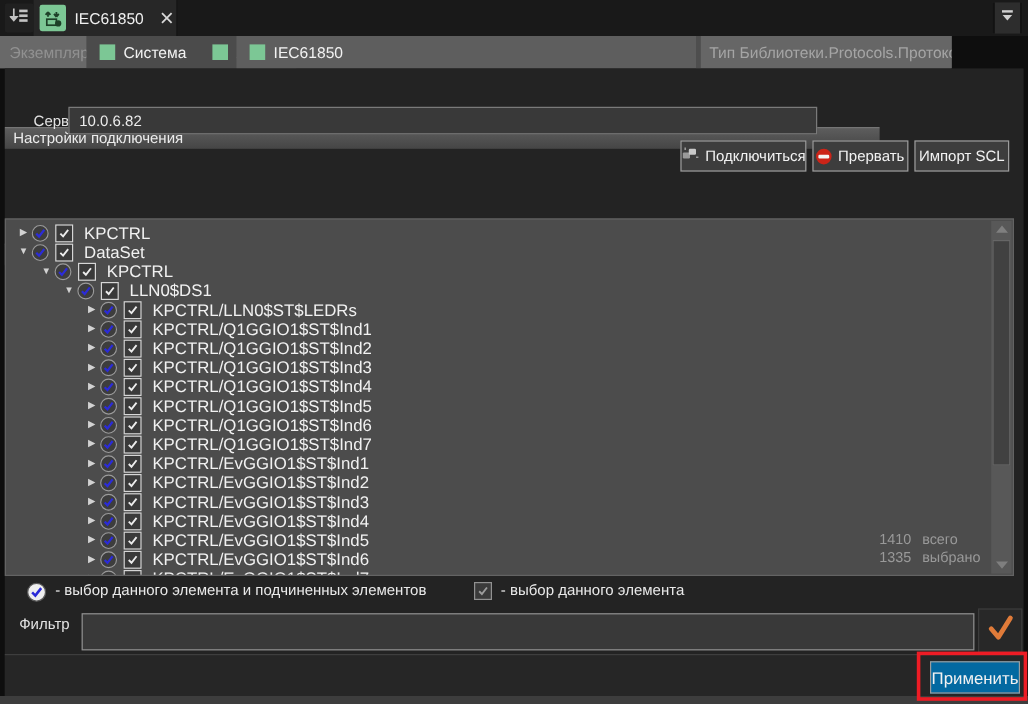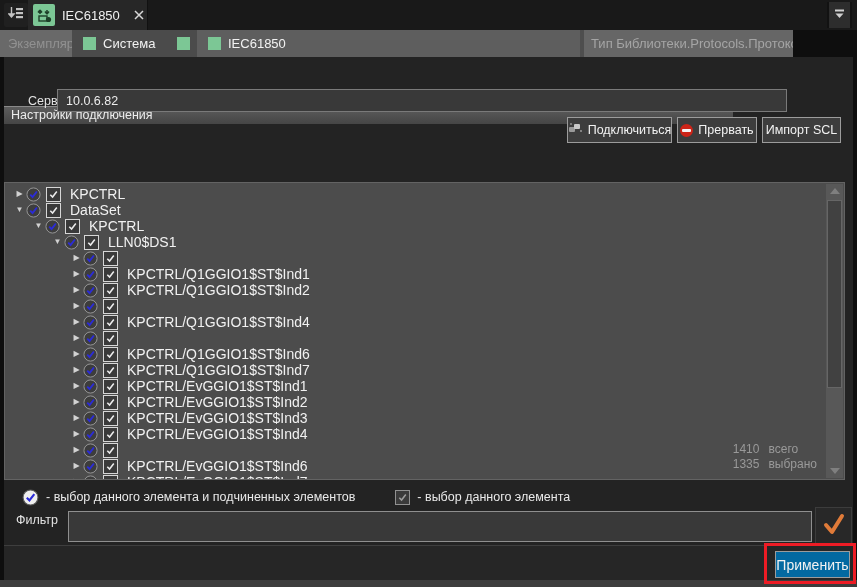--- a/index.html
+++ b/index.html
@@ -23,21 +23,21 @@
   .bc-seg2{position:absolute;left:197px;top:0;width:383px;height:27px;background:#5e5e5e;display:flex;align-items:center;}
   .bc-item{display:flex;align-items:center;gap:7px;padding:0 11px;color:#f2f2f2;font-size:13px;white-space:nowrap;cursor:pointer;}
   .bc-sq{width:13px;height:13px;background:var(--accent-green,#7cc795);flex:0 0 auto;}
   .bc-right{position:absolute;left:580px;right:0;top:0;height:27px;background:#666;border-left:4px solid #4e4e4e;color:#a5a5a5;font-size:13px;line-height:27px;padding-left:7px;white-space:nowrap;overflow:hidden;}
   
   .main{position:absolute;left:4px;top:57px;width:849px;height:523px;background:#232323;}
   .sect-hdr{position:absolute;left:0;width:729px;height:18px;background:linear-gradient(#5d5d5d,#454545);border-top:1px solid #8a8a8a;box-sizing:border-box;color:#ececec;font-size:12.5px;line-height:17px;padding-left:7px;margin-top:44px;}
   .hdr1{top:5px;} .hdr2{top:102px;}
   .fld-label{position:absolute;color:#e3e3e3;font-size:12.5px;}
   .inp{position:absolute;background:#393939;border:1px solid #7a7a7a;box-sizing:border-box;color:#ececec;font-size:12.5px;font-family:"Liberation Sans",sans-serif;padding:0 8px;outline:none;}
-  .server-input{left:53px;top:32px;width:730px;height:23px;}
+  .server-input{left:53px;top:32px;width:624px;height:23px;}
   .btn{position:absolute;top:60px;height:26px;background:#3d3d3d;border:1px solid #9c9c9c;box-sizing:border-box;color:#f2f2f2;font-size:12.5px;display:flex;align-items:center;justify-content:center;gap:5px;cursor:pointer;}
   .btn-connect{left:563px;width:105px;}
   .btn-abort{left:673px;width:80px;}
   .btn-import{left:758px;width:79px;}
   .abort-ic{width:13px;height:13px;border-radius:50%;background:var(--abort-red,#cc2418);position:relative;flex:0 0 auto;}
   .abort-ic::after{content:"";position:absolute;left:2px;right:2px;top:5px;height:3px;background:#f4f4f4;border-radius:1px;}
   
   .tree-panel{position:absolute;left:0;top:125px;width:841px;height:298px;background:#4c4c4c;border:1px solid #636363;box-sizing:border-box;}
   .tree-rows{position:absolute;left:0;top:0;right:17px;bottom:0;overflow:hidden;padding-top:3px;}
   .tree-row{height:16px;display:flex;align-items:center;cursor:default;}
@@ -48,21 +48,21 @@
   .counts{position:absolute;right:27px;bottom:8px;display:grid;grid-template-columns:auto auto;column-gap:9px;row-gap:1px;color:#999;font-size:12px;}
   .counts .num{text-align:right;}
   
   .sbar{position:absolute;top:1px;right:1px;bottom:1px;width:17px;background:#585858;}
   .sbar .arr{position:absolute;left:0;width:17px;height:14px;display:flex;align-items:center;justify-content:center;}
   .sbar .arr.up{top:0;} .sbar .arr.dn{bottom:0;}
   .tri-up{width:0;height:0;border-left:5px solid transparent;border-right:5px solid transparent;border-bottom:6px solid #7f7f7f;}
   .tri-dn{width:0;height:0;border-left:5px solid transparent;border-right:5px solid transparent;border-top:6px solid #7f7f7f;}
   .thumb{position:absolute;left:1px;width:15px;top:16px;height:188px;background:#414141;border:1px solid #666;box-sizing:border-box;cursor:grab;}
   
-  .legend{position:absolute;left:0;top:428px;width:849px;height:24px;display:flex;align-items:center;}
+  .legend{position:absolute;left:0;top:428px;width:849px;height:24px;display:flex;align-items:flex-start;}
   .legend .circ-legend{width:17px;height:17px;margin-left:18px;flex:0 0 auto;}
   .legend .txt{color:#e9e9e9;font-size:12.5px;margin-left:7px;white-space:nowrap;}
   .legend .sq-legend{width:13px;height:13px;border:1px solid #919191;background:#3a3a3a;margin-left:40px;display:flex;align-items:center;justify-content:center;flex:0 0 auto;}
   
   .filter-label{left:12px;top:456px;text-align:center;}
   .filter-input{left:64px;top:454px;width:744px;height:31px;border-color:#8f8f8f;}
   .filter-apply{position:absolute;left:811px;top:450px;width:37px;height:37px;display:flex;align-items:center;justify-content:center;cursor:pointer;background:#282828;border:1px solid #3c3c3c;box-sizing:border-box;}
   
   .bottombar{position:absolute;left:0;top:488px;width:849px;height:35px;background:#262626;border-top:1px solid #3e3e3e;box-sizing:border-box;}
   .apply-btn{position:absolute;left:771px;top:494px;width:75px;height:27px;background:#0369a1;border:1px solid #9c9c9c;box-sizing:border-box;color:#f2f2f2;font-size:14px;display:flex;align-items:center;justify-content:center;cursor:pointer;}
@@ -229,20 +229,21 @@
       <svg width="15" height="15" viewBox="0 0 16 16">
         <circle cx="8" cy="8" r="7" fill="#3d3d3d" stroke="#9a9a9a"></circle>
         <path d="M4.5 8.2 L7 10.7 L11.6 4.8" stroke="var(--check-blue,#2b2bd8)" stroke-width="2" fill="none"></path>
       </svg>
     </span>
     <span class="sq-check">
       <svg width="11" height="11" viewBox="0 0 12 12">
         <path d="M2.5 6.2 L5 8.7 L9.6 2.8" stroke="#ececec" stroke-width="1.7" fill="none"></path>
       </svg>
     </span>
+    <span class="tr-label">KPCTRL/LLN0$ST$LEDRs</span>
   </div>
 
   <div class="tree-row" style="padding-left: 65px;">
     <span class="tr-arrow">▶</span>
     <span class="circ">
       <svg width="15" height="15" viewBox="0 0 16 16">
         <circle cx="8" cy="8" r="7" fill="#3d3d3d" stroke="#9a9a9a"></circle>
         <path d="M4.5 8.2 L7 10.7 L11.6 4.8" stroke="var(--check-blue,#2b2bd8)" stroke-width="2" fill="none"></path>
       </svg>
     </span>
@@ -276,20 +277,21 @@
       <svg width="15" height="15" viewBox="0 0 16 16">
         <circle cx="8" cy="8" r="7" fill="#3d3d3d" stroke="#9a9a9a"></circle>
         <path d="M4.5 8.2 L7 10.7 L11.6 4.8" stroke="var(--check-blue,#2b2bd8)" stroke-width="2" fill="none"></path>
       </svg>
     </span>
     <span class="sq-check">
       <svg width="11" height="11" viewBox="0 0 12 12">
         <path d="M2.5 6.2 L5 8.7 L9.6 2.8" stroke="#ececec" stroke-width="1.7" fill="none"></path>
       </svg>
     </span>
+    <span class="tr-label">KPCTRL/Q1GGIO1$ST$Ind3</span>
   </div>
 
   <div class="tree-row" style="padding-left: 65px;">
     <span class="tr-arrow">▶</span>
     <span class="circ">
       <svg width="15" height="15" viewBox="0 0 16 16">
         <circle cx="8" cy="8" r="7" fill="#3d3d3d" stroke="#9a9a9a"></circle>
         <path d="M4.5 8.2 L7 10.7 L11.6 4.8" stroke="var(--check-blue,#2b2bd8)" stroke-width="2" fill="none"></path>
       </svg>
     </span>
@@ -307,20 +309,21 @@
       <svg width="15" height="15" viewBox="0 0 16 16">
         <circle cx="8" cy="8" r="7" fill="#3d3d3d" stroke="#9a9a9a"></circle>
         <path d="M4.5 8.2 L7 10.7 L11.6 4.8" stroke="var(--check-blue,#2b2bd8)" stroke-width="2" fill="none"></path>
       </svg>
     </span>
     <span class="sq-check">
       <svg width="11" height="11" viewBox="0 0 12 12">
         <path d="M2.5 6.2 L5 8.7 L9.6 2.8" stroke="#ececec" stroke-width="1.7" fill="none"></path>
       </svg>
     </span>
+    <span class="tr-label">KPCTRL/Q1GGIO1$ST$Ind5</span>
   </div>
 
   <div class="tree-row" style="padding-left: 65px;">
     <span class="tr-arrow">▶</span>
     <span class="circ">
       <svg width="15" height="15" viewBox="0 0 16 16">
         <circle cx="8" cy="8" r="7" fill="#3d3d3d" stroke="#9a9a9a"></circle>
         <path d="M4.5 8.2 L7 10.7 L11.6 4.8" stroke="var(--check-blue,#2b2bd8)" stroke-width="2" fill="none"></path>
       </svg>
     </span>
@@ -418,20 +421,21 @@
       <svg width="15" height="15" viewBox="0 0 16 16">
         <circle cx="8" cy="8" r="7" fill="#3d3d3d" stroke="#9a9a9a"></circle>
         <path d="M4.5 8.2 L7 10.7 L11.6 4.8" stroke="var(--check-blue,#2b2bd8)" stroke-width="2" fill="none"></path>
       </svg>
     </span>
     <span class="sq-check">
       <svg width="11" height="11" viewBox="0 0 12 12">
         <path d="M2.5 6.2 L5 8.7 L9.6 2.8" stroke="#ececec" stroke-width="1.7" fill="none"></path>
       </svg>
     </span>
+    <span class="tr-label">KPCTRL/EvGGIO1$ST$Ind5</span>
   </div>
 
   <div class="tree-row" style="padding-left: 65px;">
     <span class="tr-arrow">▶</span>
     <span class="circ">
       <svg width="15" height="15" viewBox="0 0 16 16">
         <circle cx="8" cy="8" r="7" fill="#3d3d3d" stroke="#9a9a9a"></circle>
         <path d="M4.5 8.2 L7 10.7 L11.6 4.8" stroke="var(--check-blue,#2b2bd8)" stroke-width="2" fill="none"></path>
       </svg>
     </span>

